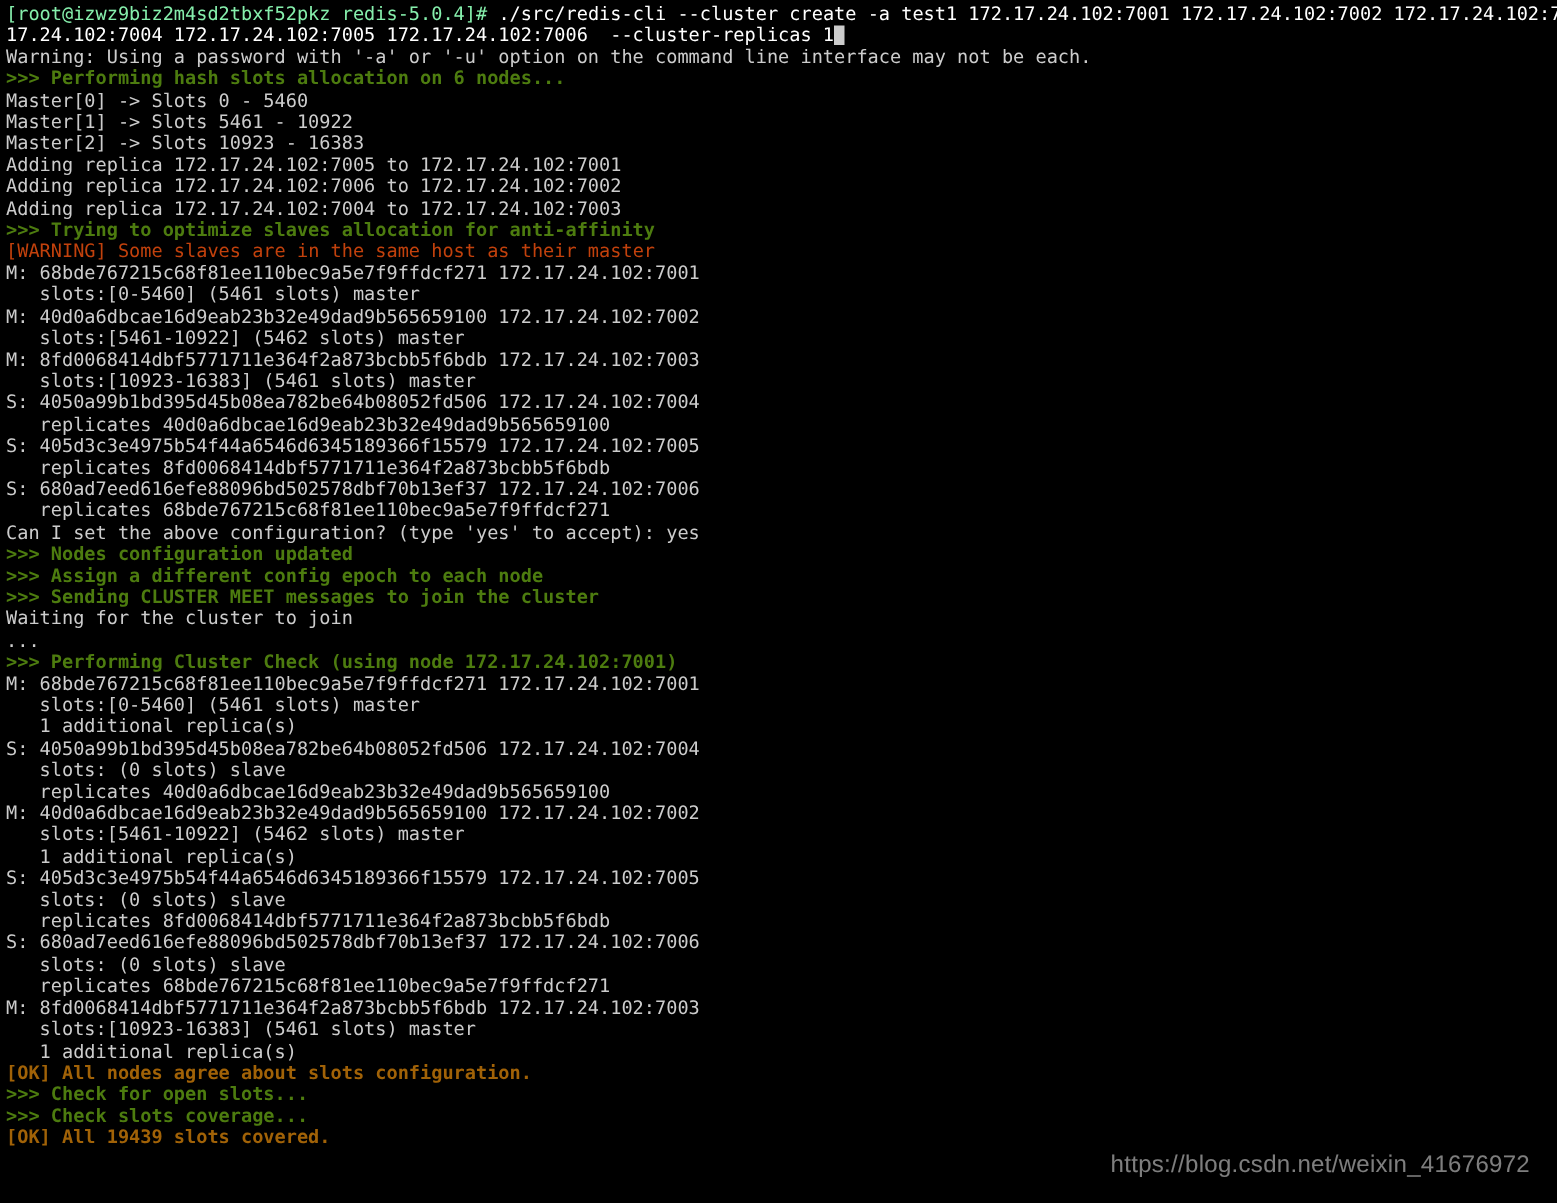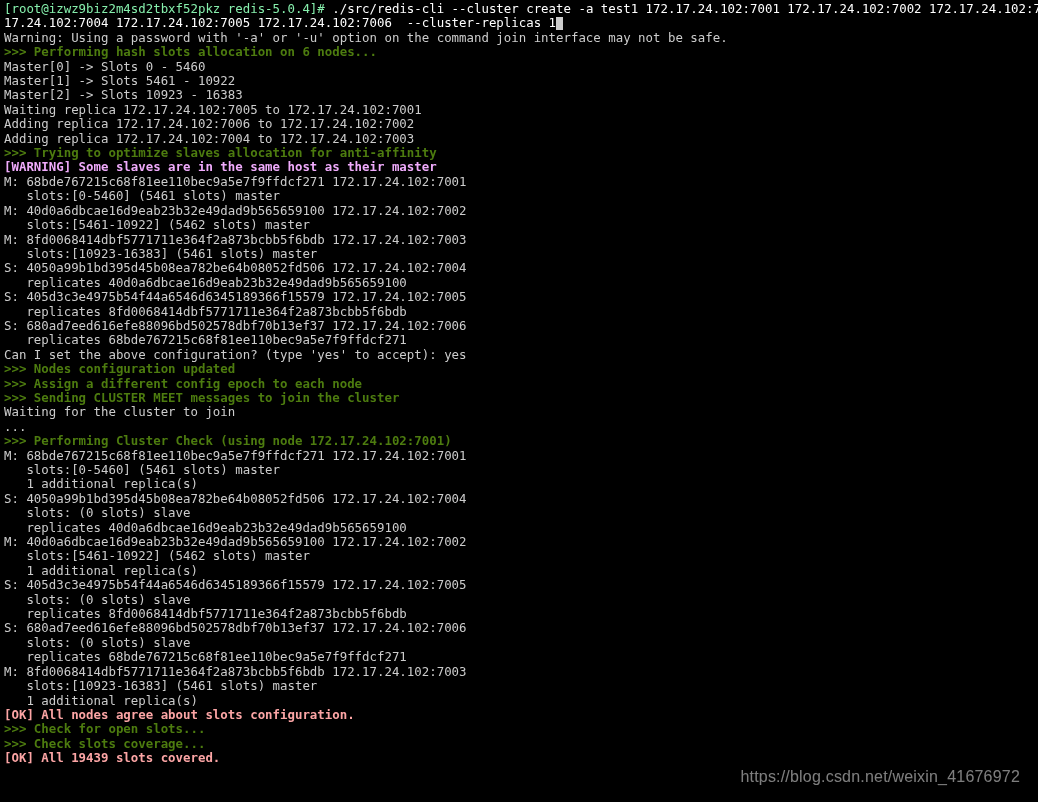--- a/index.html
+++ b/index.html
@@ -23,45 +23,45 @@
   }
   .prompt-user{color:#86efac;}
   .prompt-cmd{color:#ffffff;}
   .cursor{
     display:inline-block;
     width:7px;
     height:13px;
     background:#cccccc;
     vertical-align:text-bottom;
   }
-  .warn-label{color:#f0abfc;font-weight:bold;}
+  .warn-label{color:#c2410c;font-weight:normal;}
   .heading{color:#4d7c0f;font-weight:bold;}
-  .ok{color:#fca5a5;font-weight:bold;}
+  .ok{color:#a16207;font-weight:bold;}
   .watermark{
     position:absolute;
     right:18px;
     bottom:16px;
     color:rgba(230,230,230,0.55);
     font-family:Arial,Helvetica,sans-serif;
     font-size:16px;
     letter-spacing:0.2px;
     pointer-events:none;
   }
 </style>
 </head>
 <body>
 
 <pre class="terminal"><span class="prompt-user">[root@izwz9biz2m4sd2tbxf52pkz redis-5.0.4]#</span> <span class="prompt-cmd">./src/redis-cli --cluster create -a test1 172.17.24.102:7001 172.17.24.102:7002 172.17.24.102:7003 172.</span>
 <span class="prompt-cmd">17.24.102:7004 172.17.24.102:7005 172.17.24.102:7006  --cluster-replicas 1</span><span class="cursor"></span>
-<span>Warning: Using a password with '-a' or '-u' option on the command join interface may not be safe.</span>
+<span>Warning: Using a password with '-a' or '-u' option on the command line interface may not be each.</span>
 <span class="heading">&gt;&gt;&gt; Performing hash slots allocation on 6 nodes...</span>
 <span>Master[0] -&gt; Slots 0 - 5460</span>
 <span>Master[1] -&gt; Slots 5461 - 10922</span>
 <span>Master[2] -&gt; Slots 10923 - 16383</span>
-<span>Waiting replica 172.17.24.102:7005 to 172.17.24.102:7001</span>
+<span>Adding replica 172.17.24.102:7005 to 172.17.24.102:7001</span>
 <span>Adding replica 172.17.24.102:7006 to 172.17.24.102:7002</span>
 <span>Adding replica 172.17.24.102:7004 to 172.17.24.102:7003</span>
 <span class="heading">&gt;&gt;&gt; Trying to optimize slaves allocation for anti-affinity</span>
 <span class="warn-label">[WARNING]</span><span class="warn-label"> Some slaves are in the same host as their master</span>
 <span>M: 68bde767215c68f81ee110bec9a5e7f9ffdcf271 172.17.24.102:7001</span>
 <span>   slots:[0-5460] (5461 slots) master</span>
 <span>M: 40d0a6dbcae16d9eab23b32e49dad9b565659100 172.17.24.102:7002</span>
 <span>   slots:[5461-10922] (5462 slots) master</span>
 <span>M: 8fd0068414dbf5771711e364f2a873bcbb5f6bdb 172.17.24.102:7003</span>
 <span>   slots:[10923-16383] (5461 slots) master</span>

